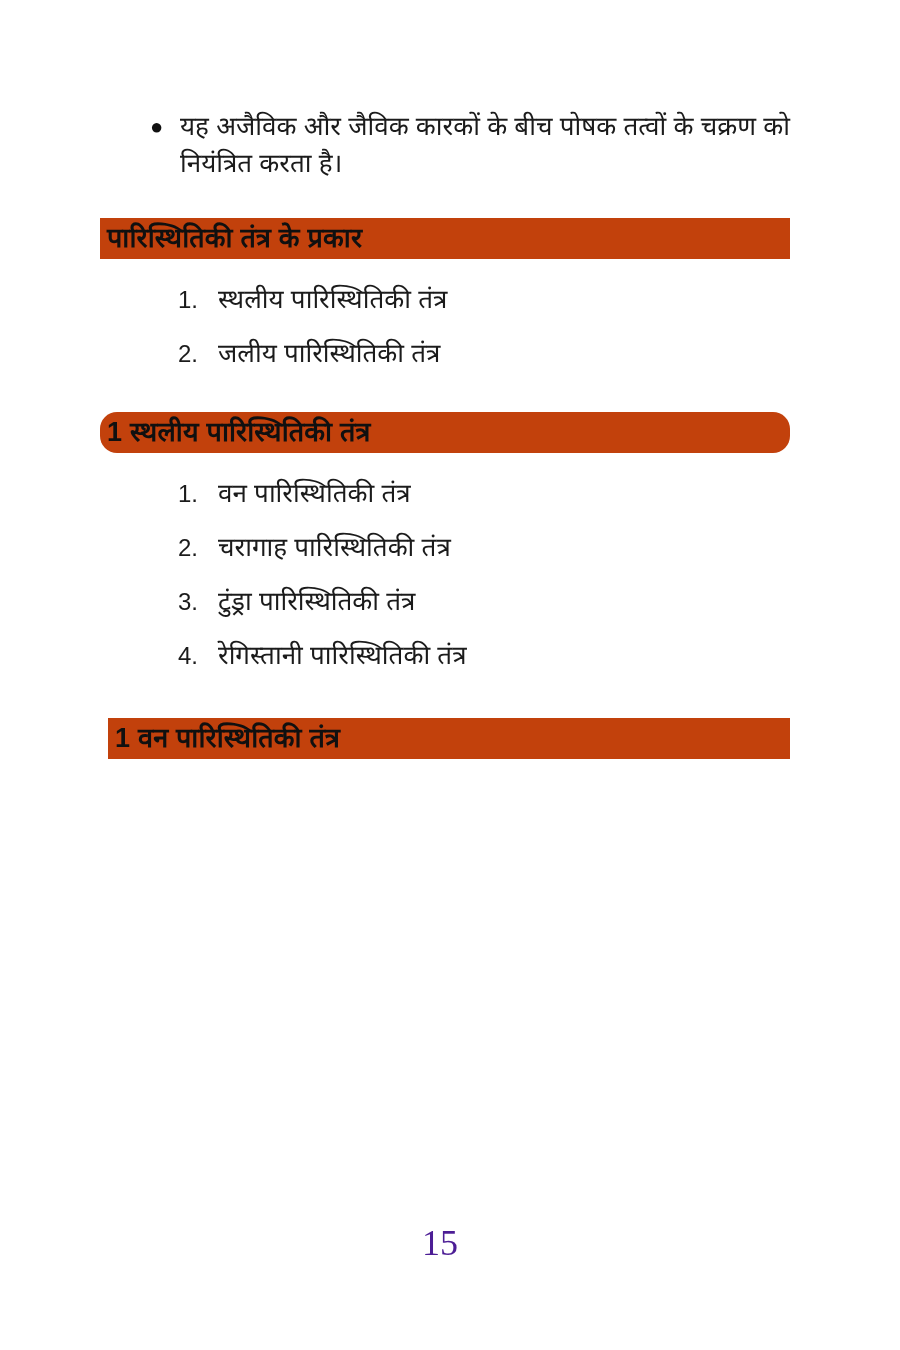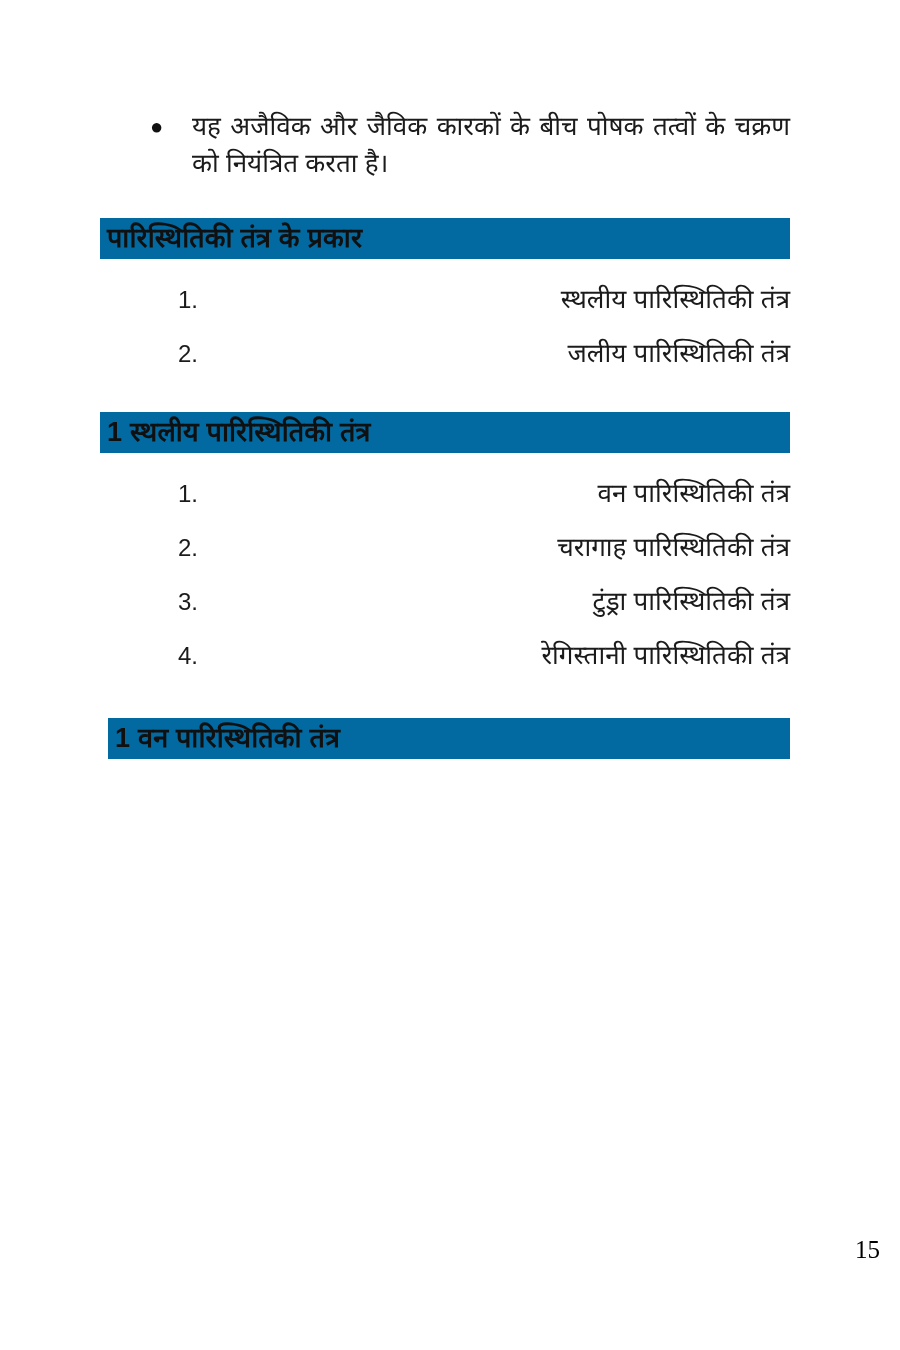--- a/index.html
+++ b/index.html
@@ -25,34 +25,33 @@
     flex: 0 0 30px;
     font-size: 22px;
     line-height: 37px;
     color: #111;
   }
   .bullet-text {
     flex: 1;
     font-size: 26px;
     line-height: 37px;
     text-align: justify;
-    margin-left: 12px;
   }
   .section-heading {
-    background: #0369a1;
+    background: #c2410c;
     font-weight: bold;
     font-size: 27px;
     line-height: 41px;
     height: 41px;
     padding-left: 7px;
     letter-spacing: 0.2px;
     color: #101010;
   }
   .heading-1 { margin-top: 36px; }
-  .heading-2 { margin-top: 40px; }
+  .heading-2 { margin-top: 40px; border-radius: 17px; }
   .heading-3 { margin-top: 44px; margin-left: 8px; }
   .para {
     margin-top: 15px;
     font-size: 26px;
     line-height: 36px;
     text-align: justify;
     text-indent: 38px;
     word-spacing: 2px;
   }
   .num-list {
@@ -64,30 +63,30 @@
     align-items: baseline;
     margin-left: 78px;
     margin-bottom: 17px;
     font-size: 26px;
     line-height: 36px;
   }
   .li-num {
     flex: 0 0 40px;
     font-size: 24px;
   }
-  .li-text { flex: 1; text-align: right; }
+  .li-text { flex: 1; }
   .page-number {
     position: absolute;
     left: 0;
     right: 20px;
     bottom: 86px;
-    text-align: right;
+    text-align: center;
     font-family: "Liberation Serif", "DejaVu Serif", serif;
-    font-size: 25px;
-    color: #000000;
+    font-size: 36px;
+    color: #4c1d95;
   }
 </style>
 </head>
 <body>
 
 <div class="page">
 
   <div class="bullet-row">
     <span class="bullet-glyph">●</span>
     <span class="bullet-text">यह अजैविक और जैविक कारकों के बीच पोषक तत्वों के चक्रण को नियंत्रित करता है।</span>

